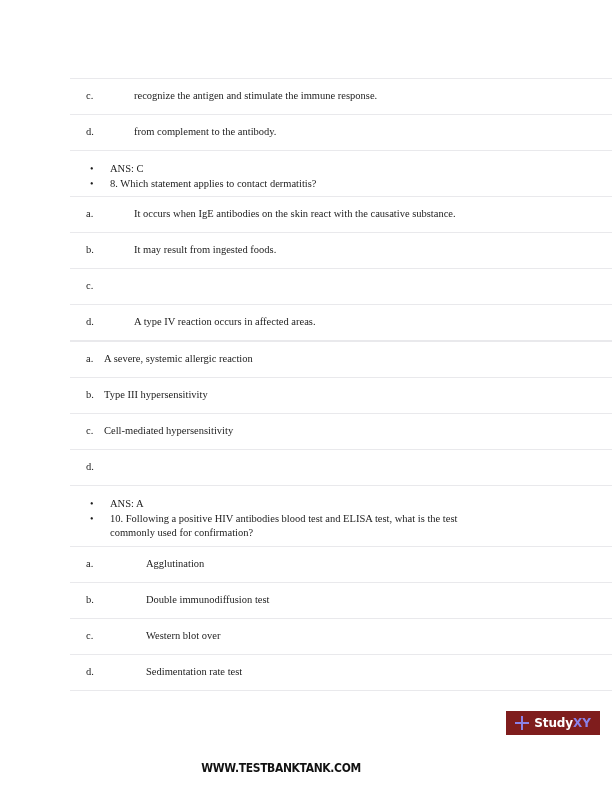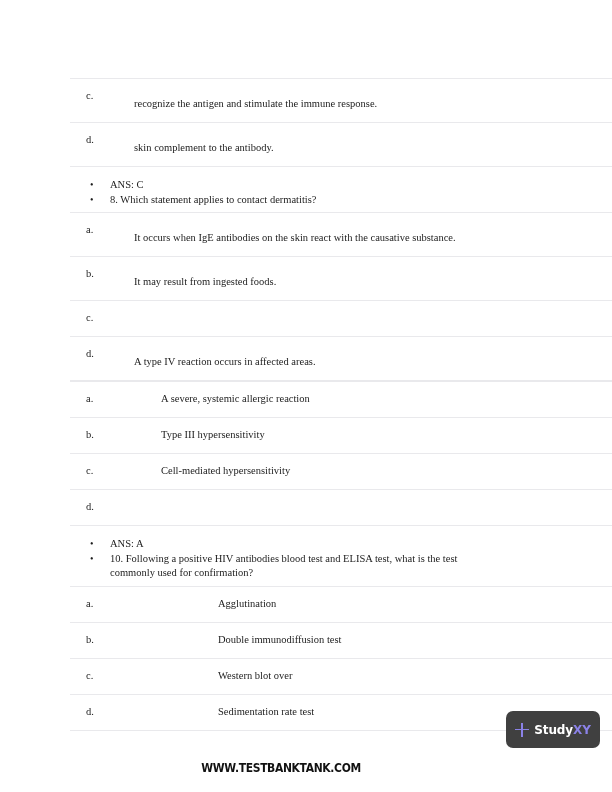--- a/index.html
+++ b/index.html
@@ -53,23 +53,23 @@
     font-size: 10.5px;
     line-height: 14px;
     color: #1c1c1c;
   }
   .opt-text {
     font-size: 10.5px;
     line-height: 14px;
     color: #1c1c1c;
   }
   
-  .indent-a .opt-text { margin-left: 30px; margin-top: 8px; }
-  .indent-b .opt-text { margin-left: 57px; }
-  .indent-c .opt-text { margin-left: 114px; }
+  .indent-a .opt-text { margin-left: 30px; }
+  .indent-b .opt-text { }
+  .indent-c .opt-text { margin-left: 42px; }
 
   
   .bullet-block {
     margin-left: 70px;
     padding: 11px 0 5px 0;
   }
   .bullet-line {
     display: flex;
     align-items: flex-start;
     font-size: 10.5px;
@@ -90,23 +90,23 @@
     flex: 1 1 auto;
     padding-right: 110px;
   }
 
   
   .badge {
     position: absolute;
     left: 506px;
     top: 711px;
     width: 94px;
-    height: 37px;
-    background: #404040;
-    border-radius: 7px;
+    height: 24px;
+    background: #7f1d1d;
+    border-radius: 0;
     display: flex;
     align-items: center;
     justify-content: center;
     gap: 5px;
     font-family: "DejaVu Sans", sans-serif;
   }
   .badge-plus {
     display: inline-block;
     width: 14px;
     height: 14px;
@@ -157,21 +157,21 @@
 
   <div class="doc-body">
       <div class="rule" style="margin-top: 78px;"></div>
       <div class="opt-row indent-a">
         <span class="opt-letter">c.</span>
         <span class="opt-text">recognize the antigen and stimulate the immune response.</span>
       </div>
       <div class="rule"></div>
       <div class="opt-row indent-a">
         <span class="opt-letter">d.</span>
-        <span class="opt-text">skin complement to the antibody.</span>
+        <span class="opt-text">from complement to the antibody.</span>
       </div>
       <div class="rule"></div>
       <div class="bullet-block">
         <div class="bullet-line">
           <span class="bullet-dot"></span>
           <span class="bullet-text">ANS: C</span>
         </div>
         <div class="bullet-line">
           <span class="bullet-dot"></span>
           <span class="bullet-text">8. Which statement applies to contact dermatitis?</span>

